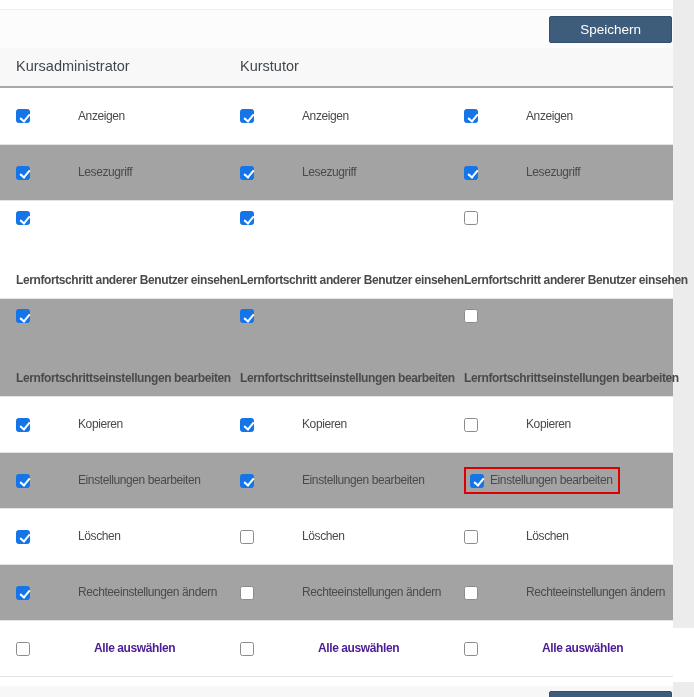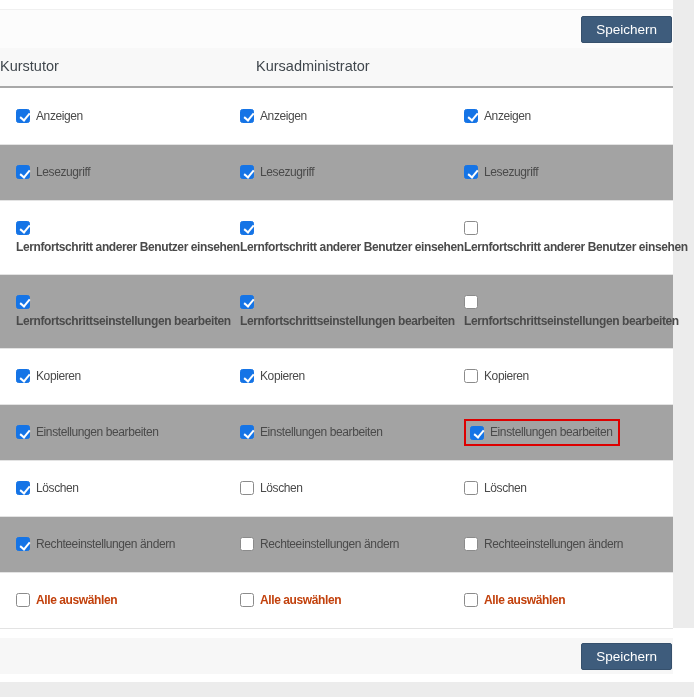--- a/index.html
+++ b/index.html
@@ -23,43 +23,44 @@
     height: 38px; background: #fcfcfc;
     display: flex; align-items: center; justify-content: flex-end;
     padding-right: 1px;
   }
   .toolbar.bottom { height: 36px; background: #f7f7f7; }
 
   .btn {
     background: #3e5c7c; color: #fff;
     border: 1px solid #36506c; border-radius: 2px;
     font-family: "Liberation Sans", sans-serif;
-    font-size: 13.5px; padding: 5px 14px; cursor: pointer;
+    font-size: 13.5px; padding: 5px 30px; cursor: pointer;
   }
 
   .header-row {
     display: grid; grid-template-columns: 240px 224px 1fr;
     background: #f8f8f8;
     border-bottom: 2px solid #a8a8a8;
     padding: 10px 0 12px 0;
   }
   .header-cell { font-size: 14.5px; color: #40474d; }
   .header-cell.first { padding-left: 16px; }
 
   .rows { border-bottom: 1px solid #e3e3e3; }
   .row  { display: grid; grid-template-columns: 240px 224px 1fr; min-height: 56px; background: #fff; }
   .row + .row { border-top: 1px solid #e3e3e3; }
   .row.alt   { background: #a3a3a3; }
   .row.stack { min-height: 74px; font-weight: bold; }
 
   .cell {
     display: flex; flex-wrap: wrap;
-    align-items: flex-start; align-content: center;
+    align-items: center; align-content: center;
     column-gap: 6px; row-gap: 5px;
     padding: 10px 0;
+    gap: 48px;
   }
   .cell.first { padding-left: 16px; }
 
   .cb {
     width: 14px; height: 14px; flex: 0 0 14px;
     border: 1px solid #8b8b8b; border-radius: 2.5px;
     background: #fff; position: relative; cursor: pointer;
   }
   .cb.checked { background: #1574e6; border-color: #1574e6; }
   .cb.checked::after {
@@ -68,21 +69,21 @@
     border: solid #fff; border-width: 0 2px 2px 0;
     transform: rotate(40deg);
   }
 
   .lbl {
     font-size: 12px; letter-spacing: -0.4px;
     color: #4a4a4a; white-space: nowrap; cursor: pointer;
     line-height: 15px;
   }
   .row.stack .lbl { flex-basis: 100%; }
-  .row.bold .lbl  { font-weight: 700; color: #c2410c; }
+  .row.bold .lbl  { font-weight: 700; color: #4c1d95; margin-left: 16px; }
 
   .hl {
     display: inline-flex; align-items: center; gap: 6px;
     border: 2px solid #dd0000;
     padding: 4px 5px 4px 4px; margin: -6px 0;
   }
 
   .bottom-spacer { height: 9px; background: #fff; }
 </style>
 </head>
@@ -93,22 +94,22 @@
 
 <div class="panel">
 
   <div class="top-pad"></div>
 
   <div class="toolbar">
     <button class="btn">Speichern</button>
   </div>
 
   <div class="header-row">
+    <div class="header-cell first">Kursadministrator</div>
     <div class="header-cell">Kurstutor</div>
-    <div class="header-cell first">Kursadministrator</div>
   </div>
 
   <div class="rows">
 
     <div class="row">
       <div class="cell first">
         <span class="cb checked"></span>
         <span class="lbl">Anzeigen</span>
       </div>
       <div class="cell">

